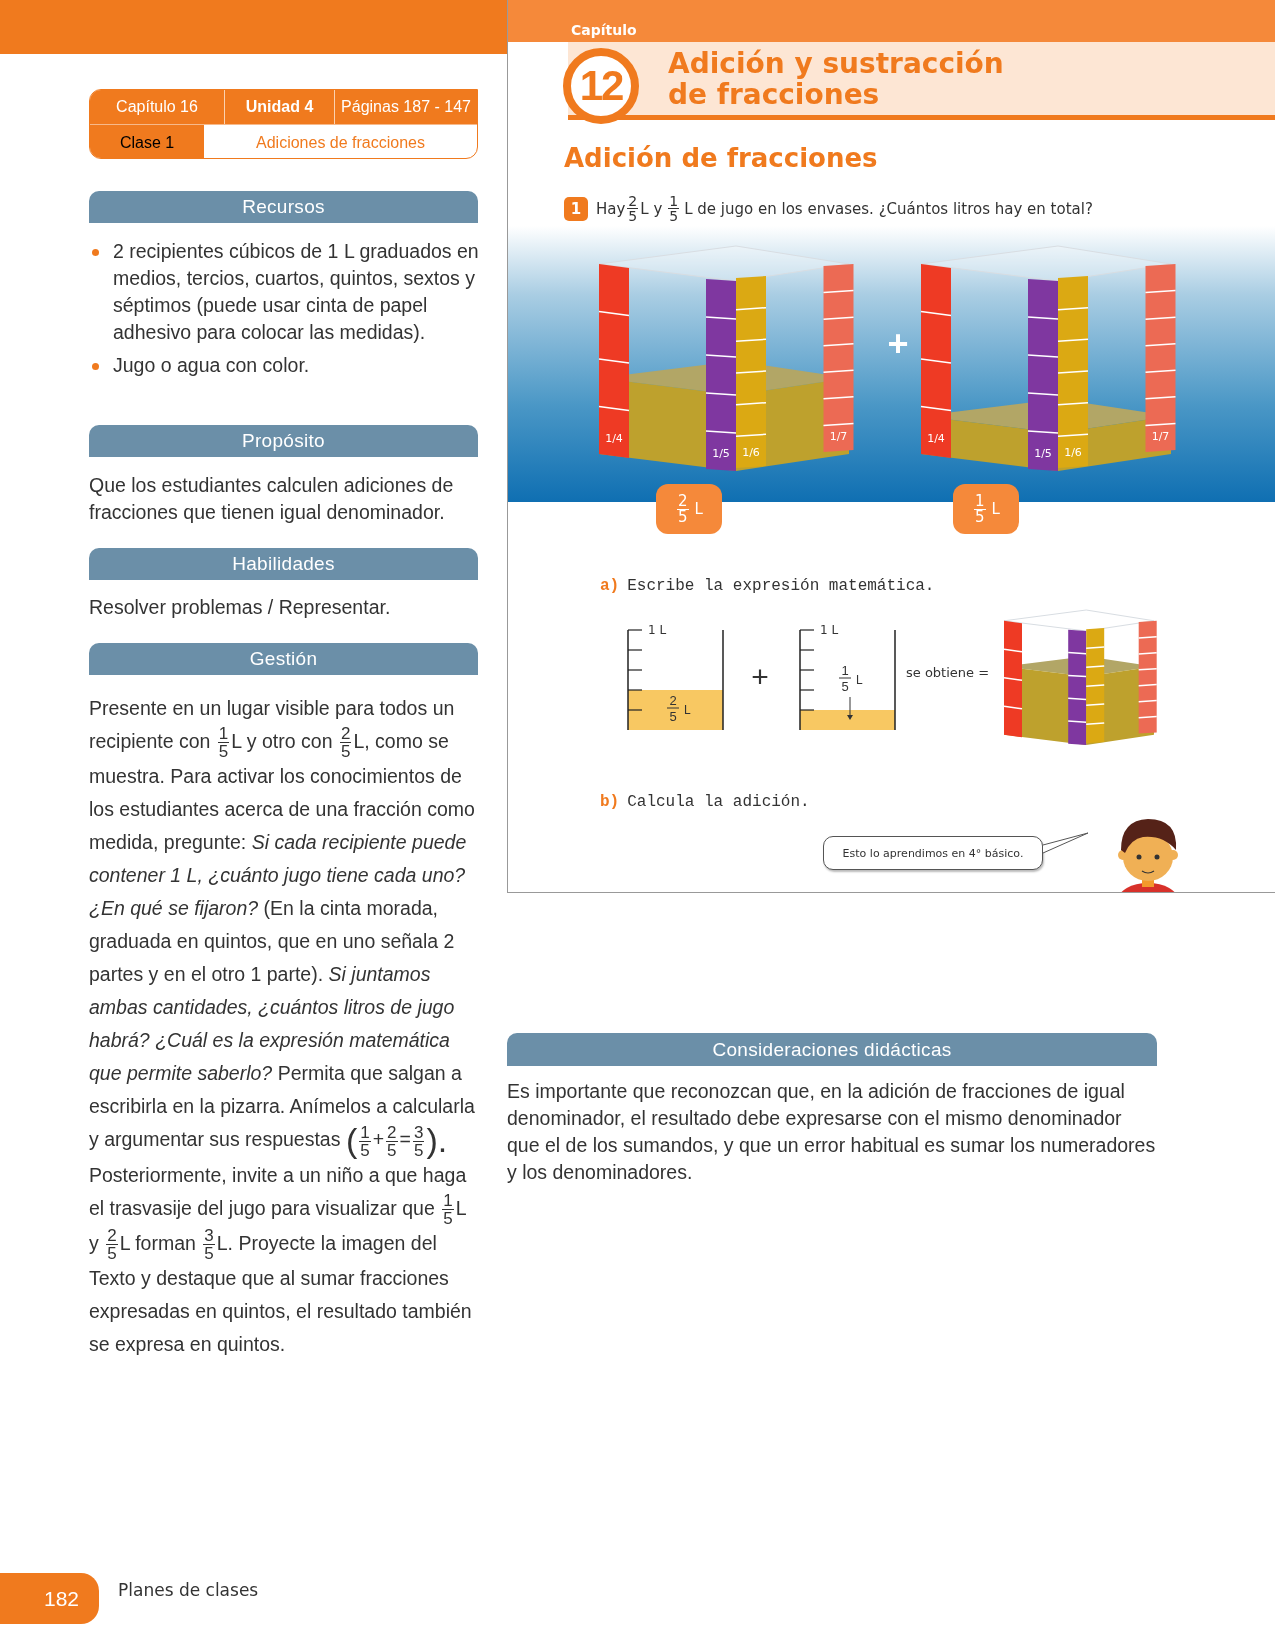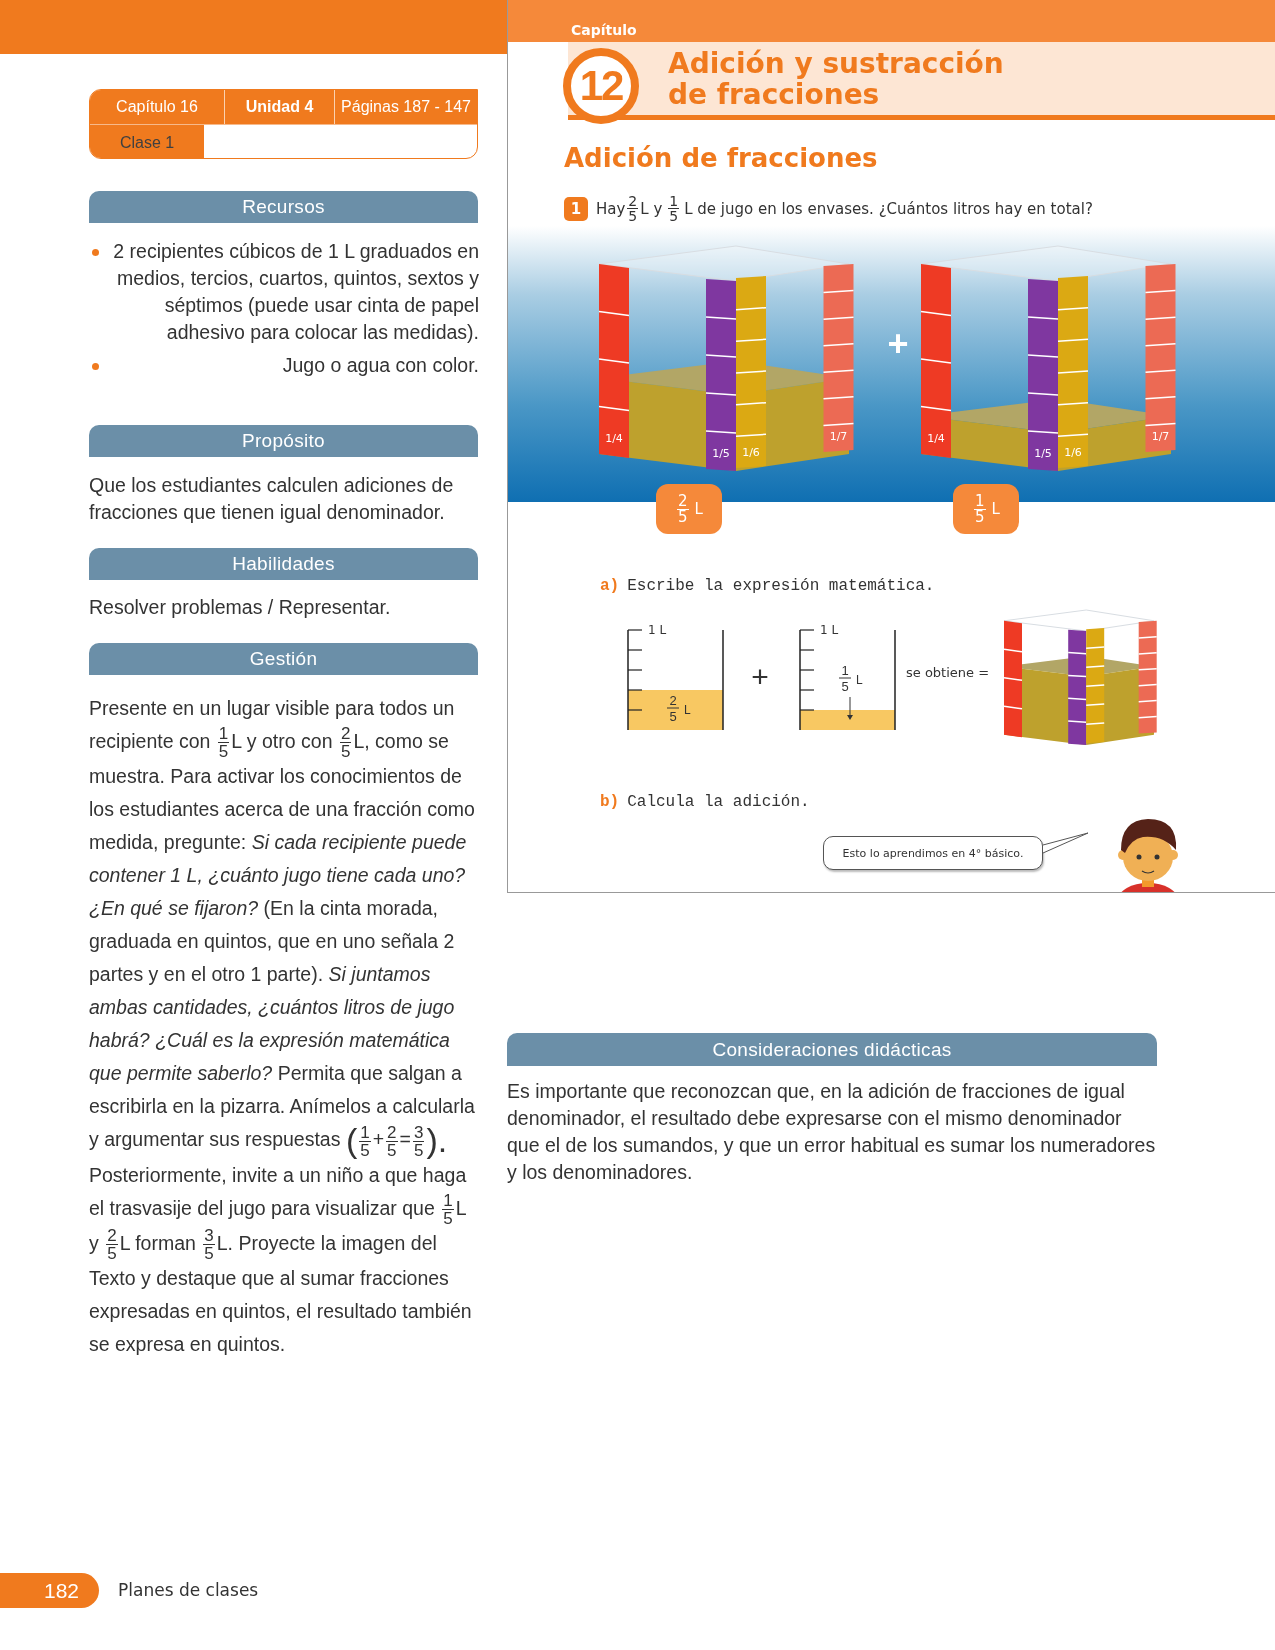--- a/index.html
+++ b/index.html
@@ -9,39 +9,39 @@
   .top-bar { position: absolute; left: 0; top: 0; width: 507px; height: 54px; background: #f07a1e; }
 
   
   .info-table { position: absolute; left: 89px; top: 89px; width: 389px; height: 70px; border: 1.5px solid #f07a1e; border-radius: 12px 0 12px 12px; overflow: hidden; }
   .info-row { display: flex; height: 35px; }
   .info-row.r1 { background: #f07a1e; color: #fff; border-bottom: 1px solid #f7b98a; }
   .info-cell { display: flex; align-items: center; justify-content: center; font-size: 16px; }
   .r1 .c1 { width: 135px; border-right: 1px solid #fbd2b0; }
   .r1 .c2 { width: 110px; border-right: 1px solid #fbd2b0; font-weight: bold; }
   .r1 .c3 { flex: 1; }
-  .r2 .c1 { width: 114px; background: #f07a1e; color: #404040; }
+  .r2 .c1 { width: 114px; background: #f07a1e; color: #000000; }
   .r2 .c2 { flex: 1; color: #f07a1e; }
 
   
   .sec-head { position: absolute; left: 89px; width: 389px; height: 32px; background: #6b8fa8; color: #fff; font-size: 19px; display: flex; align-items: center; justify-content: center; border-radius: 10px 10px 0 0; letter-spacing: 0.3px; }
   .body-text { position: absolute; left: 89px; width: 390px; font-size: 19.5px; color: #333; line-height: 27px; }
   ul.res-list { list-style: none; }
-  ul.res-list li { position: relative; padding-left: 24px; text-align: right; }
+  ul.res-list li { position: relative; padding-left: 24px; }
   ul.res-list li::before { content: ""; position: absolute; left: 3px; top: 11px; width: 7px; height: 7px; border-radius: 50%; background: #f07a1e; }
 
   .gestion { line-height: 33px; }
   .frac { display: inline-block; vertical-align: middle; text-align: center; line-height: 1; font-size: 17px; margin: 0 2px; }
   .frac .num { display: block; border-bottom: 1px solid #333; padding: 0 1px; }
   .frac .den { display: block; }
   em { font-style: italic; }
   .paren { font-size: 34px; vertical-align: middle; font-weight: 300; }
 
   
-  .footer-num { position: absolute; left: 0; top: 1573px; width: 99px; height: 35px; background: #f07a1e; color: #fff; font-size: 21px; border-radius: 0 18px 18px 0; display: flex; align-items: center; justify-content: flex-end; padding-right: 20px; }
+  .footer-num { position: absolute; left: 0; top: 1573px; width: 99px; height: 51px; background: #f07a1e; color: #fff; font-size: 21px; border-radius: 0 18px 18px 0; display: flex; align-items: center; justify-content: flex-end; padding-right: 20px; }
   .footer-label { position: absolute; left: 118px; top: 1580px; font-size: 17px; color: #333; font-family: "DejaVu Sans", sans-serif; }
 
   
   .book-page { position: absolute; left: 507px; top: 0; width: 768px; height: 893px; border: 1.5px solid #999; border-top: none; border-right: none; background: #fff; overflow: hidden; }
   .bp-band { position: absolute; left: 0; top: 0; width: 100%; height: 42px; background: #f5893a; }
   .bp-cap-label { position: absolute; left: 63px; top: 22px; color: #fff; font-weight: bold; font-size: 14px; font-family: "DejaVu Sans", sans-serif; }
   .bp-title-band { position: absolute; left: 60px; top: 42px; width: 720px; height: 78px; background: #fde6d4; border-bottom: 5px solid #f07a1e; }
   .bp-circle { position: absolute; left: 55px; top: 48px; width: 76px; height: 76px; border-radius: 50%; border: 8px solid #f07a1e; background: #fff; color: #f07a1e; font-size: 42px; font-weight: bold; display: flex; align-items: center; justify-content: center; letter-spacing: -2px; }
   .bp-title { position: absolute; left: 160px; top: 48px; color: #f07a1e; font-weight: bold; font-size: 28px; line-height: 31px; font-family: "DejaVu Sans", sans-serif; }
   .bp-sub { position: absolute; left: 56px; top: 143px; color: #f07a1e; font-weight: bold; font-size: 26px; font-family: "DejaVu Sans", sans-serif; }
@@ -71,20 +71,21 @@
 <div class="top-bar"></div>
 
 <div class="info-table">
   <div class="info-row r1">
     <div class="info-cell c1">Capítulo 16</div>
     <div class="info-cell c2">Unidad 4</div>
     <div class="info-cell c3">Páginas 187 - 147</div>
   </div>
   <div class="info-row r2">
     <div class="info-cell c1">Clase 1</div>
+    <div class="info-cell c2">Adiciones de fracciones</div>
   </div>
 </div>
 
 <div class="sec-head" style="top:191px;">Recursos</div>
 <div class="body-text" style="top:238px;">
   <ul class="res-list">
     <li>2 recipientes cúbicos de 1 L graduados en medios, tercios, cuartos, quintos, sextos y séptimos (puede usar cinta de papel adhesivo para colocar las medidas).</li>
     <li style="margin-top:6px;">Jugo o agua con color.</li>
   </ul>
 </div>

